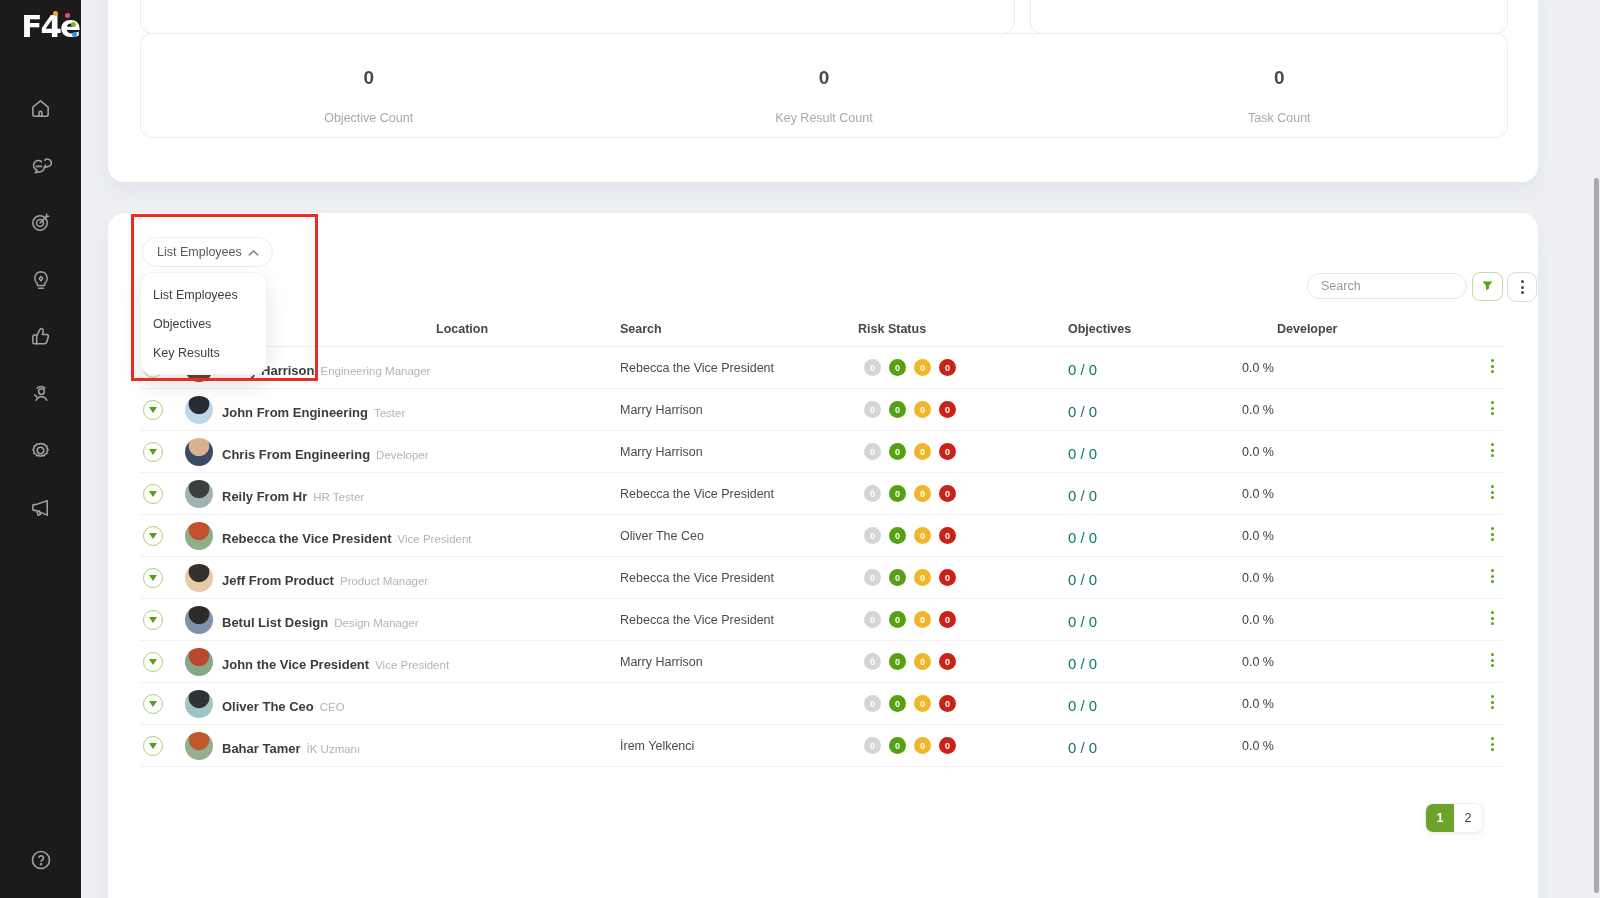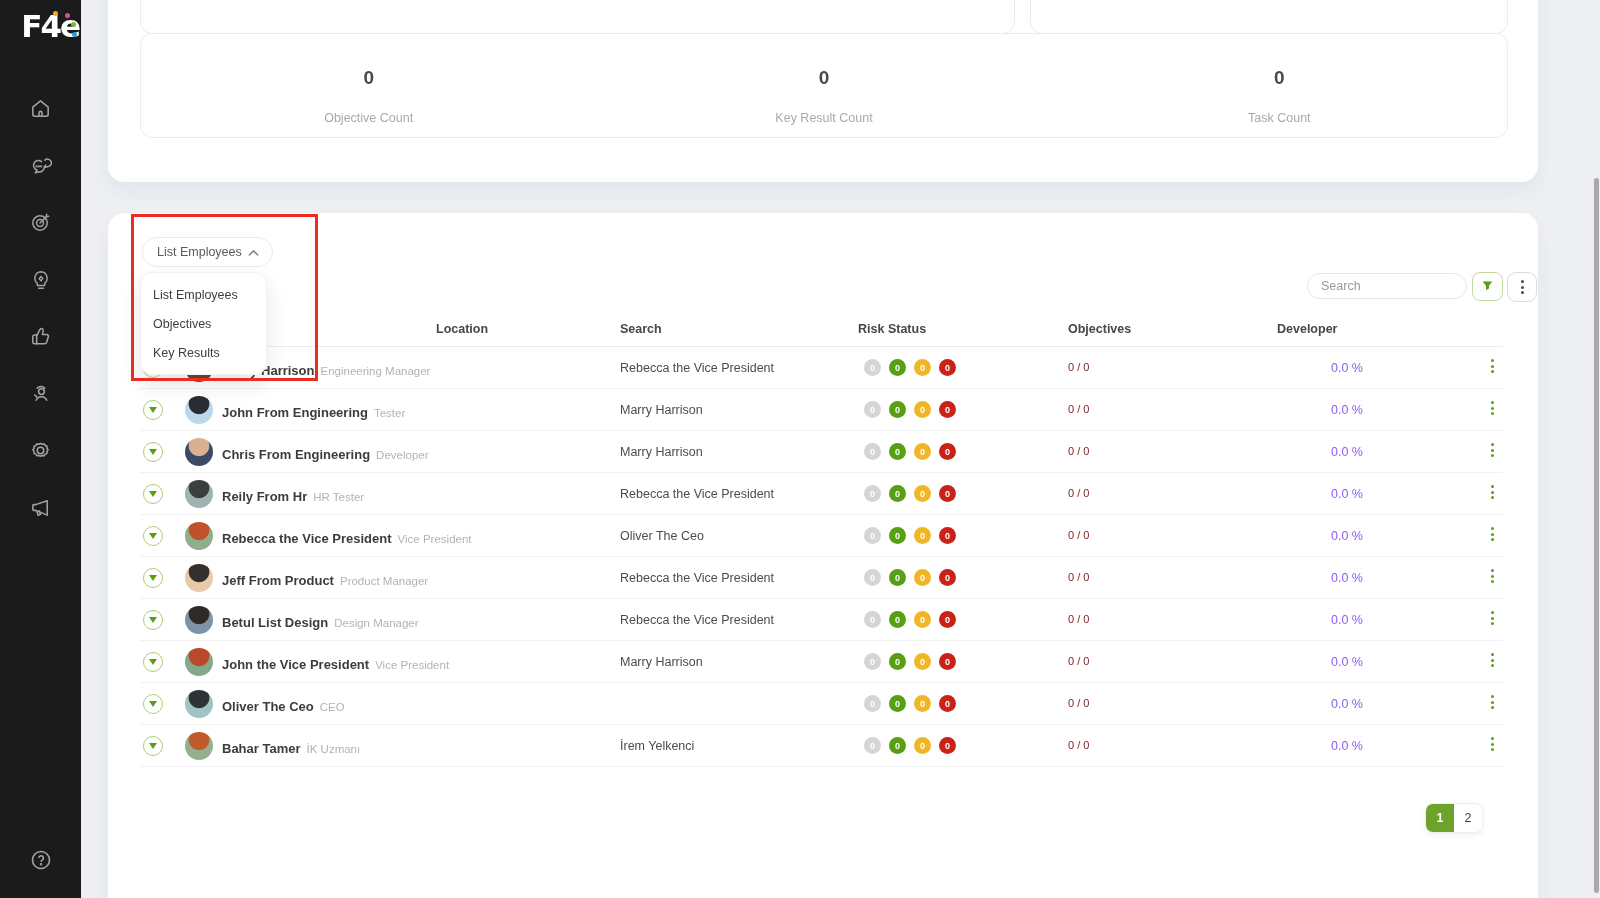--- a/index.html
+++ b/index.html
@@ -51,22 +51,22 @@
   .trow { position:relative; height:42px; border-bottom:1px solid #f1f1f1; }
   .expander { position:absolute; left:3px; top:11px; width:20px; height:20px; border:1.4px solid #a9d077; border-radius:50%; display:flex; align-items:center; justify-content:center; cursor:pointer; background:#fff; }
   .tri { width:0; height:0; border-left:4px solid transparent; border-right:4px solid transparent; border-top:6px solid #56a012; }
   .avatar { position:absolute; left:45px; top:7px; width:28px; height:28px; border-radius:50%; }
   .namewrap { position:absolute; left:82px; top:14px; white-space:nowrap; }
   .ename { font-size:13px; font-weight:bold; color:#3c3c3c; cursor:pointer; }
   .erole { font-size:11.5px; color:#b3b3b3; margin-left:6px;margin-top:20px; }
   .mgr { position:absolute; left:480px; top:14px; font-size:12.5px; color:#4c4c4c; }
   .risks { position:absolute; left:724px; top:12px; display:flex; gap:8px; }
   .badge { width:17px; height:17px; border-radius:50%; color:#fff; font-size:9px; font-weight:bold; display:flex; align-items:center; justify-content:center; }
-  .obj { position:absolute; left:928px; top:14px; font-size:11px; color:#7f1d1d; }
-  .prog { position:absolute; left:1191px; top:14px; font-size:12.5px; color:#8b5cf6;text-align:center; }
+  .obj { position:absolute; left:928px; top:14px; font-size:15px; color:#0f766e; }
+  .prog { position:absolute; left:1102px; top:14px; font-size:12.5px; color:#404040;text-align:center; }
   .rowkebab { position:absolute; left:1347px; top:12px; display:flex; flex-direction:column; gap:2.5px; align-items:center; cursor:pointer; padding:0 4px; }
   .rowkebab i { width:3px; height:3px; border-radius:50%; background:#56a012; }
 
   
   .dropdown-menu { position:absolute; left:32px; top:59px; width:127px; background:#fff; border-radius:12px; border:1px solid #f2f2f2; box-shadow:0 10px 22px rgba(0,0,0,.10); padding:7px 0; z-index:20; }
   .dd-item { height:29px; display:flex; align-items:center; padding-left:12px; font-size:12.5px; color:#3e3e3e; cursor:pointer; }
 
   
   .annotation-box { position:absolute; left:131px; top:214px; width:187px; height:167px; border:3px solid #ec2c20; z-index:40; pointer-events:none; }
 

